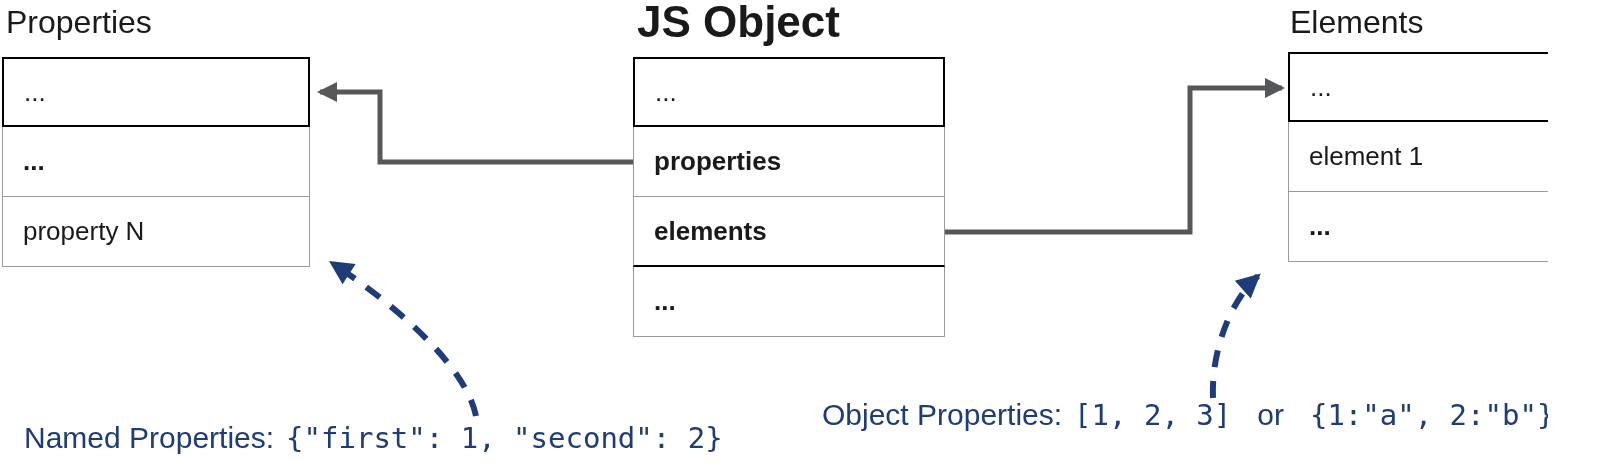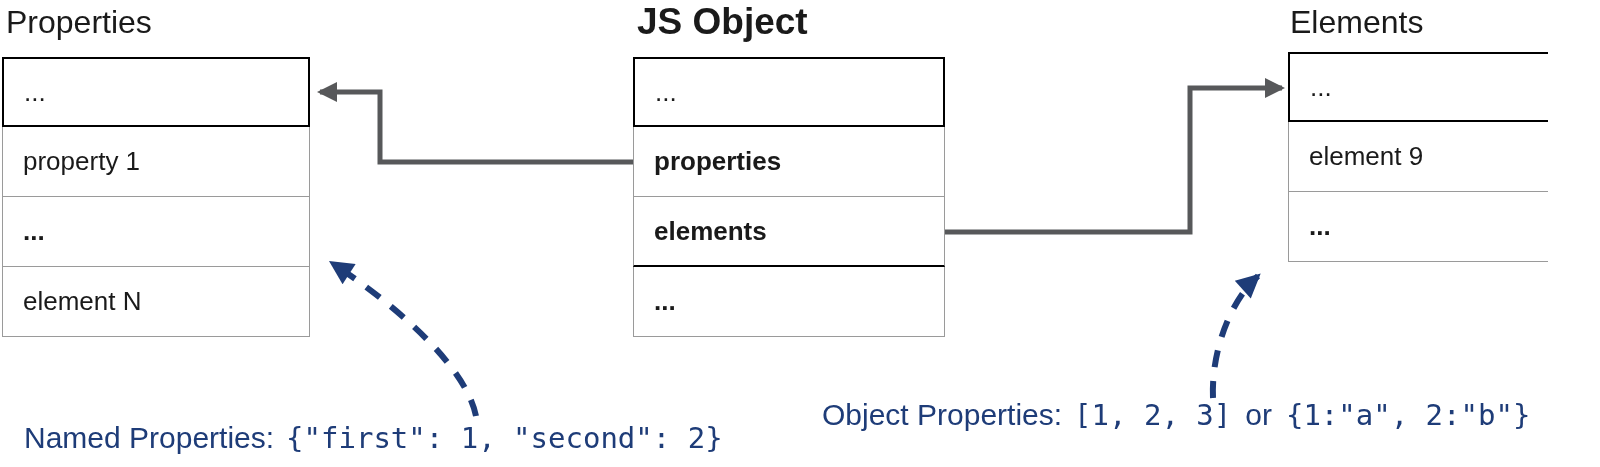--- a/index.html
+++ b/index.html
@@ -8,21 +8,21 @@
     --border-gray:#9a9a9a;
     --border-black:#000000;
     --text-black:#1a1a1a;
   }
   *{box-sizing:border-box;}
   html,body{margin:0;padding:0;background:#fff;}
   body{font-family:"Liberation Sans",sans-serif;color:var(--text-black);}
   .canvas{position:relative;width:1548px;height:467px;background:#fff;overflow:hidden;}
 
   .tbl-title{position:absolute;top:0;font-size:32px;line-height:44px;color:var(--text-black);white-space:nowrap;}
-  .tbl-title.bold{font-weight:bold;font-size:37px;}
+  .tbl-title.bold{font-weight:bold;font-size:44px;}
 
   .tbl{position:absolute;display:flex;flex-direction:column;}
   .row{
     height:70px;width:100%;
     display:flex;align-items:center;
     padding-left:20px;
     font-size:26px;color:var(--text-black);
     background:#fff;
     border-left:1px solid var(--border-gray);
     border-right:1px solid var(--border-gray);
@@ -35,48 +35,47 @@
 
   .arrows{position:absolute;left:0;top:0;width:1600px;height:467px;pointer-events:none;}
   .arrow-gray{stroke:var(--arrow-gray);stroke-width:5;fill:none;}
   .arrow-blue{stroke:var(--accent-navy);stroke-width:6;fill:none;stroke-dasharray:17 14;}
   .head-gray{fill:var(--arrow-gray);}
   .head-blue{fill:var(--accent-navy);}
 
   .annotation{position:absolute;color:var(--accent-navy);font-size:30px;line-height:38px;white-space:nowrap;}
   .annotation .label{font-family:"Liberation Sans",sans-serif;margin-right:12px;}
   .annotation .code{font-family:"DejaVu Sans Mono",monospace;font-size:29px;}
-  .annotation .or-word{font-family:"Liberation Sans",sans-serif;margin:0 14px;}
+  .annotation .or-word{font-family:"Liberation Sans",sans-serif;margin:0 26px;}
 </style>
 </head>
 <body>
 
 <div class="canvas">
 
   <div class="tbl-title" style="left:6px;">Properties</div>
   <div class="tbl-title bold" style="left:637px;">JS Object</div>
   <div class="tbl-title" style="left:1290px;">Elements</div>
 
   <div class="tbl" style="left:2px;top:57px;width:308px;">
     <div class="row first">...</div>
-    <div class="row">property 1</div>
     <div class="row bold">...</div>
-    <div class="row">element N</div>
+    <div class="row">property N</div>
   </div>
 
   <div class="tbl" style="left:633px;top:57px;width:312px;">
     <div class="row first">...</div>
     <div class="row bold">properties</div>
     <div class="row bold thick-bottom">elements</div>
     <div class="row bold">...</div>
   </div>
 
   <div class="tbl" style="left:1288px;top:52px;width:309px;">
     <div class="row first">...</div>
-    <div class="row">element 9</div>
+    <div class="row">element 1</div>
     <div class="row bold">...</div>
   </div>
 
   <svg class="arrows" viewBox="0 0 1600 467">
     <defs>
       <marker id="ah-gray" viewBox="0 0 10 10" refX="8.5" refY="5" markerWidth="5" markerHeight="4" orient="auto">
         <path class="head-gray" d="M0 0 L10 5 L0 10 z"></path>
       </marker>
       <marker id="ah-blue" viewBox="0 0 10 10" refX="8.5" refY="5" markerWidth="5" markerHeight="4" orient="auto">
         <path class="head-blue" d="M0 0 L10 5 L0 10 z"></path>

